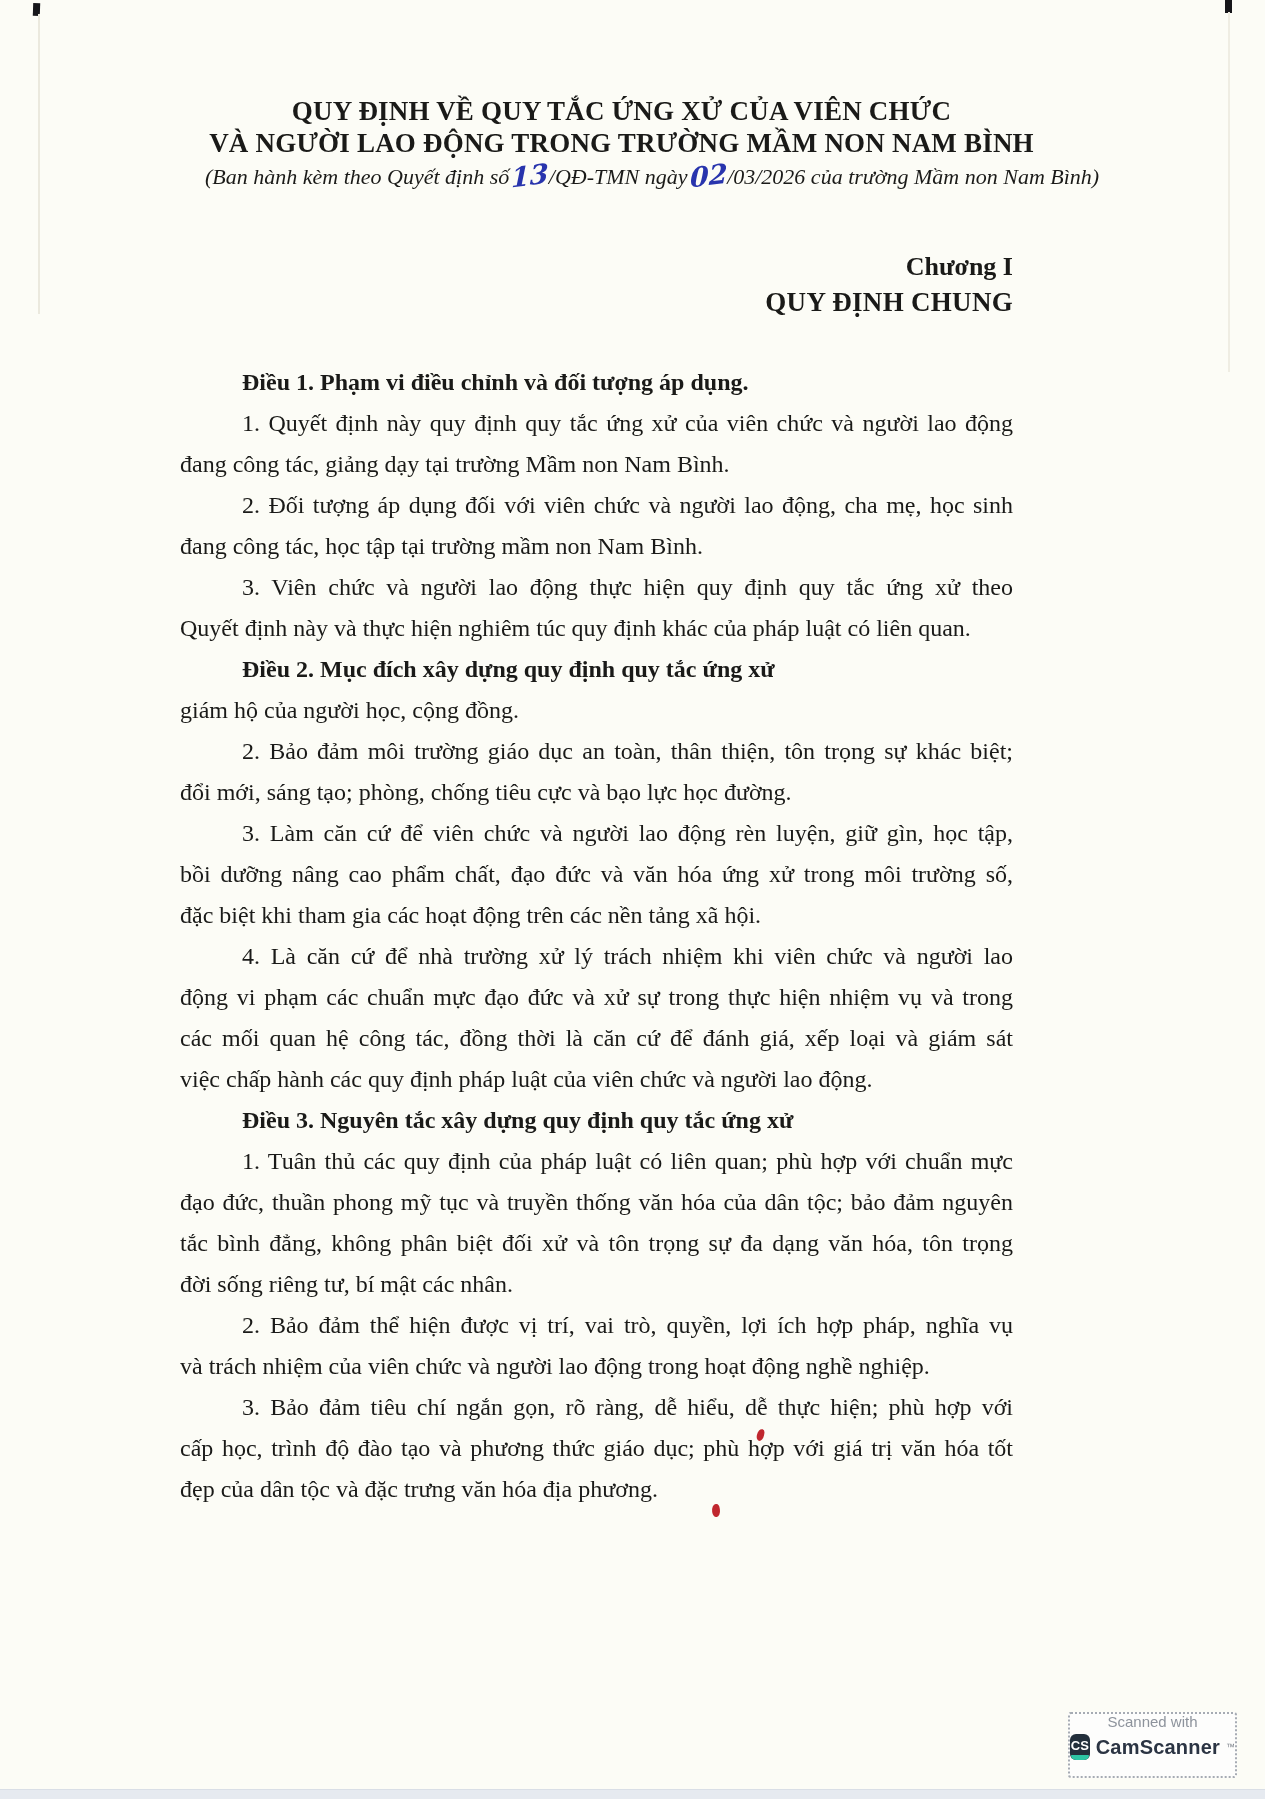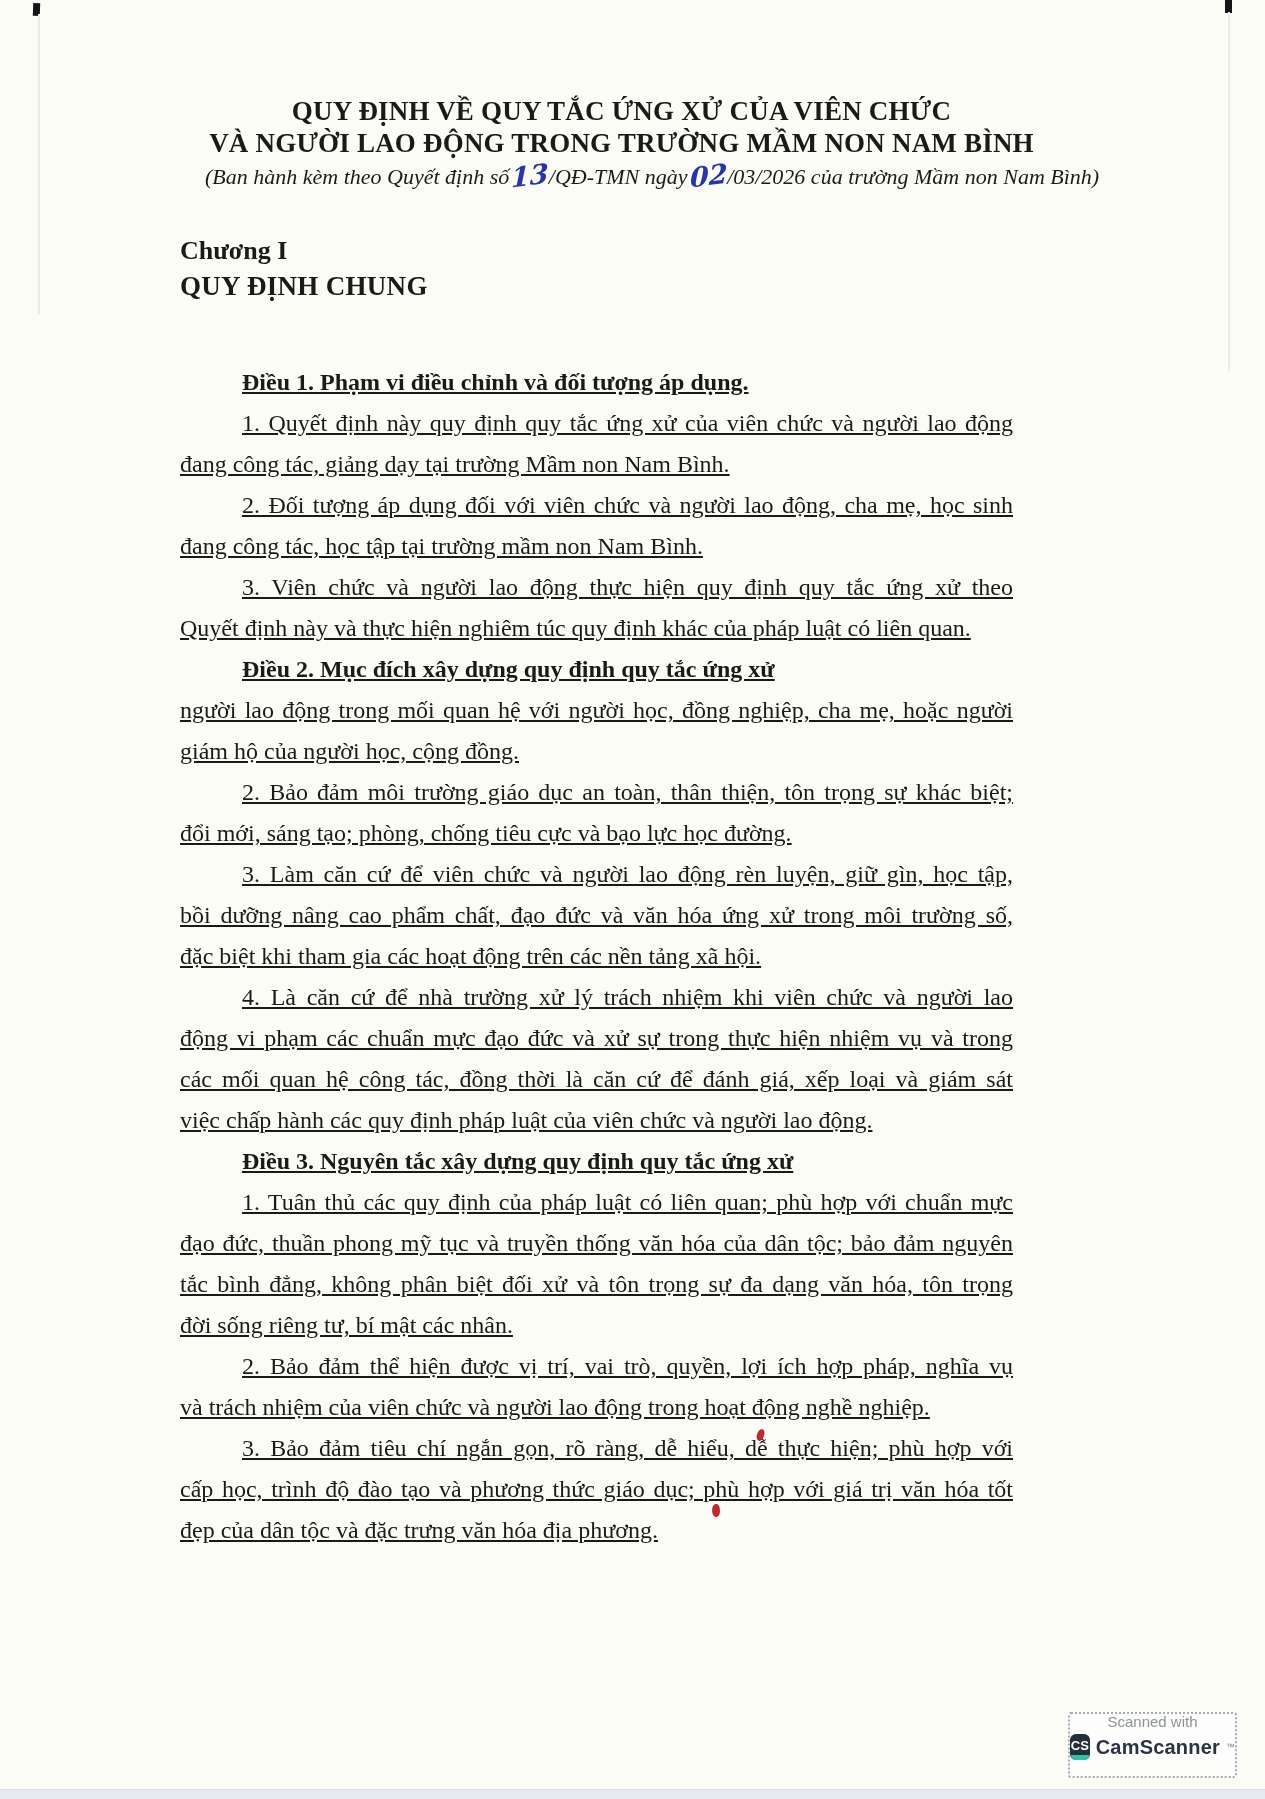--- a/index.html
+++ b/index.html
@@ -16,26 +16,26 @@
   .doc-title { font-weight:bold; font-size:27px; line-height:32px; letter-spacing:.2px; white-space:nowrap; }
   .doc-subtitle { font-style:italic; font-size:22px; line-height:30px; margin-top:1px; white-space:nowrap; }
   .hw {
     color:#2834ad; font-weight:bold; font-style:italic;
     font-size:27px; display:inline-block; position:relative; top:1px;
     transform:rotate(-7deg) skewX(-8deg); margin:0 0 0 2px;
     font-family:"DejaVu Serif",serif;
   }
 
   
-  .chapter { position:absolute; left:180px; top:234px; width:833px; text-align:left; font-weight:bold; }
+  .chapter { position:absolute; left:180px; top:250px; width:833px; text-align:right; font-weight:bold; }
   .chapter-label { font-size:26px; line-height:34px; }
   .chapter-title { font-size:27px; line-height:36px; letter-spacing:.3px; }
 
   
-  .content { position:absolute; left:180px; top:362px; width:833px; font-size:24px;text-decoration:underline; }
+  .content { position:absolute; left:180px; top:362px; width:833px; font-size:24px; }
   .line { height:41px; line-height:41px; text-align:justify; text-align-last:justify; }
   .line.first, .line.heading { text-indent:62px; }
   .line.heading { font-weight:bold; text-align:left; text-align-last:auto; }
   .line.para-end { text-align-last:left; }
 
   
   .tick-tl { position:absolute; left:33px; top:3px; width:7px; height:13px; background:#16161a; transform:rotate(2deg); }
   .tick-tr { position:absolute; left:1225px; top:0; width:7px; height:13px; background:#16161a; }
   .crease-l { position:absolute; left:38px; top:14px; width:2px; height:300px; background:#ebe9de; }
   .crease-r { position:absolute; left:1228px; top:12px; width:2px; height:360px; background:#efede3; }
@@ -85,21 +85,20 @@
 
 <main class="content" id="content">
     <div class="line heading">Điều 1. Phạm vi điều chỉnh và đối tượng áp dụng.</div>
     <div class="line first">1. Quyết định này quy định quy tắc ứng xử của viên chức và người lao động</div>
     <div class="line para-end">đang công tác, giảng dạy tại trường Mầm non Nam Bình.</div>
     <div class="line first">2. Đối tượng áp dụng đối với viên chức và người lao động, cha mẹ, học sinh</div>
     <div class="line para-end">đang công tác, học tập tại trường mầm non Nam Bình.</div>
     <div class="line first">3. Viên chức và người lao động thực hiện quy định quy tắc ứng xử theo</div>
     <div class="line para-end">Quyết định này và thực hiện nghiêm túc quy định khác của pháp luật có liên quan.</div>
     <div class="line heading">Điều 2. Mục đích xây dựng quy định quy tắc ứng xử</div>
-    <div class="line">người lao động trong mối quan hệ với người học, đồng nghiệp, cha mẹ, hoặc người</div>
     <div class="line para-end">giám hộ của người học, cộng đồng.</div>
     <div class="line first">2. Bảo đảm môi trường giáo dục an toàn, thân thiện, tôn trọng sự khác biệt;</div>
     <div class="line para-end">đổi mới, sáng tạo; phòng, chống tiêu cực và bạo lực học đường.</div>
     <div class="line first">3. Làm căn cứ để viên chức và người lao động rèn luyện, giữ gìn, học tập,</div>
     <div class="line">bồi dưỡng nâng cao phẩm chất, đạo đức và văn hóa ứng xử trong môi trường số,</div>
     <div class="line para-end">đặc biệt khi tham gia các hoạt động trên các nền tảng xã hội.</div>
     <div class="line first">4. Là căn cứ để nhà trường xử lý trách nhiệm khi viên chức và người lao</div>
     <div class="line">động vi phạm các chuẩn mực đạo đức và xử sự trong thực hiện nhiệm vụ và trong</div>
     <div class="line">các mối quan hệ công tác, đồng thời là căn cứ để đánh giá, xếp loại và giám sát</div>
     <div class="line para-end">việc chấp hành các quy định pháp luật của viên chức và người lao động.</div>

